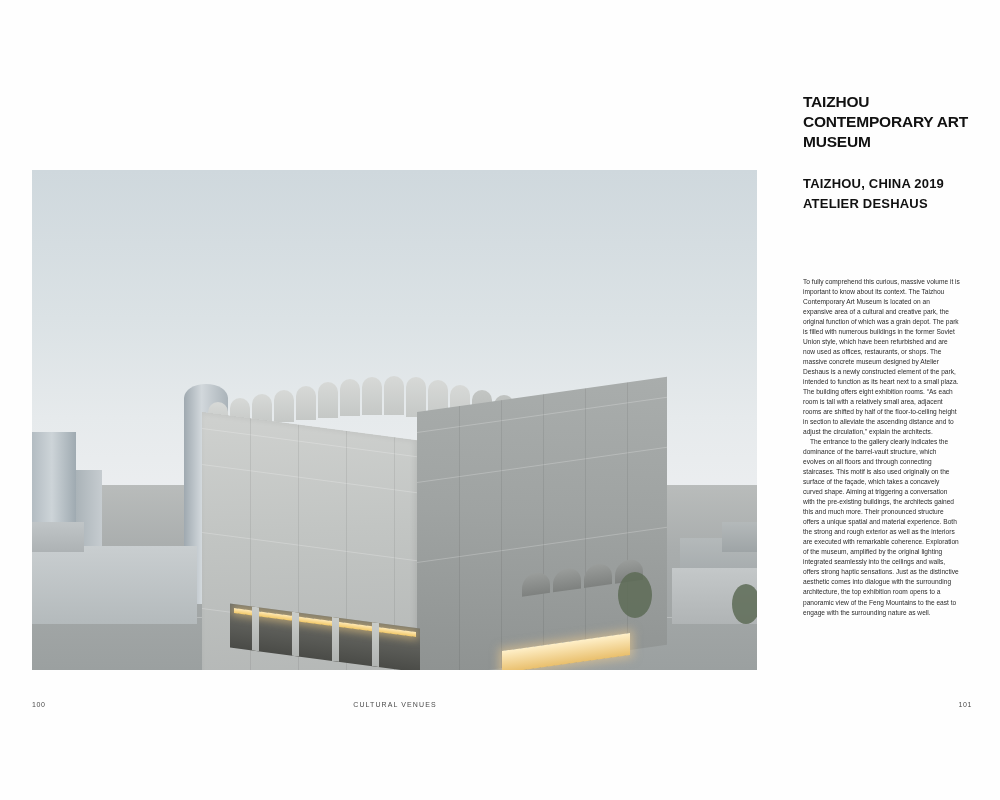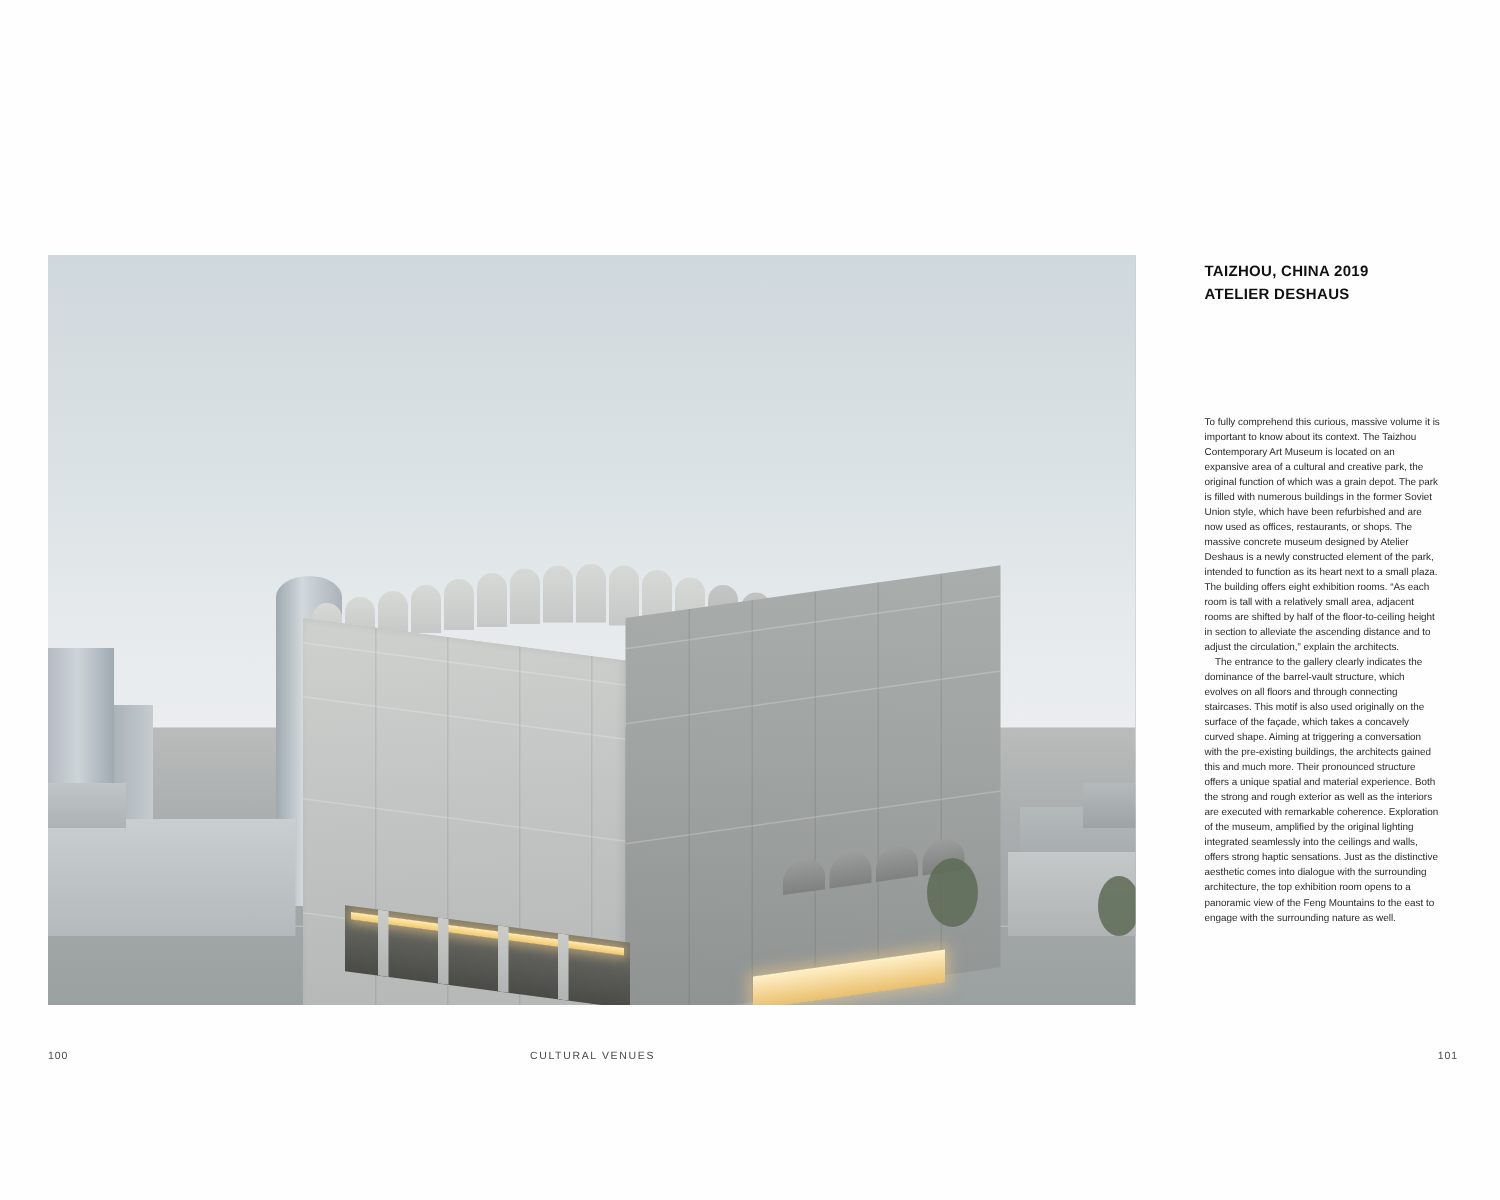--- a/index.html
+++ b/index.html
@@ -193,21 +193,21 @@
     letter-spacing: -0.2px;
     color: #111;
     text-transform: uppercase;
   }
   .subtitle {
     position: absolute;
     top: 174px;
     left: 0;
     width: 175px;
     font-weight: bold;
-    font-size: 10px;
+    font-size: 13px;
     line-height: 1.5;
     letter-spacing: 0.2px;
     color: #111;
     text-transform: uppercase;
   }
   .body-text {
     position: absolute;
     top: 277px;
     left: 0;
     width: 157px;
@@ -308,20 +308,21 @@
 
     <div class="tree" style="left:586px; top:402px; width:34px; height:46px;"></div>
     <div class="tree" style="left:700px; top:414px; width:28px; height:40px;"></div>
   </div>
 
   <div class="folio-left">100</div>
   <div class="running-head">CULTURAL VENUES</div>
   <div class="folio-right">101</div>
 
   <div class="right-page">
+    <h1 class="title">TAIZHOU CONTEMPORARY ART MUSEUM</h1>
     <div class="subtitle">
       <div>TAIZHOU, CHINA 2019</div>
       <div>ATELIER DESHAUS</div>
     </div>
     <div class="body-text">
       <p>To fully comprehend this curious, massive volume it is important to know about its context. The Taizhou Contemporary Art Museum is located on an expansive area of a cultural and creative park, the original function of which was a grain depot. The park is filled with numerous buildings in the former Soviet Union style, which have been refurbished and are now used as offices, restaurants, or shops. The massive concrete museum designed by Atelier Deshaus is a newly constructed element of the park, intended to function as its heart next to a small plaza. The building offers eight exhibition rooms. “As each room is tall with a relatively small area, adjacent rooms are shifted by half of the floor-to-ceiling height in section to alleviate the ascending distance and to adjust the circulation,” explain the architects.</p>
       <p>The entrance to the gallery clearly indicates the dominance of the barrel-vault structure, which evolves on all floors and through connecting staircases. This motif is also used originally on the surface of the façade, which takes a concavely curved shape. Aiming at triggering a conversation with the pre-existing buildings, the architects gained this and much more. Their pronounced structure offers a unique spatial and material experience. Both the strong and rough exterior as well as the interiors are executed with remarkable coherence. Exploration of the museum, amplified by the original lighting integrated seamlessly into the ceilings and walls, offers strong haptic sensations. Just as the distinctive aesthetic comes into dialogue with the surrounding architecture, the top exhibition room opens to a panoramic view of the Feng Mountains to the east to engage with the surrounding nature as well.</p>
     </div>
   </div>
 

